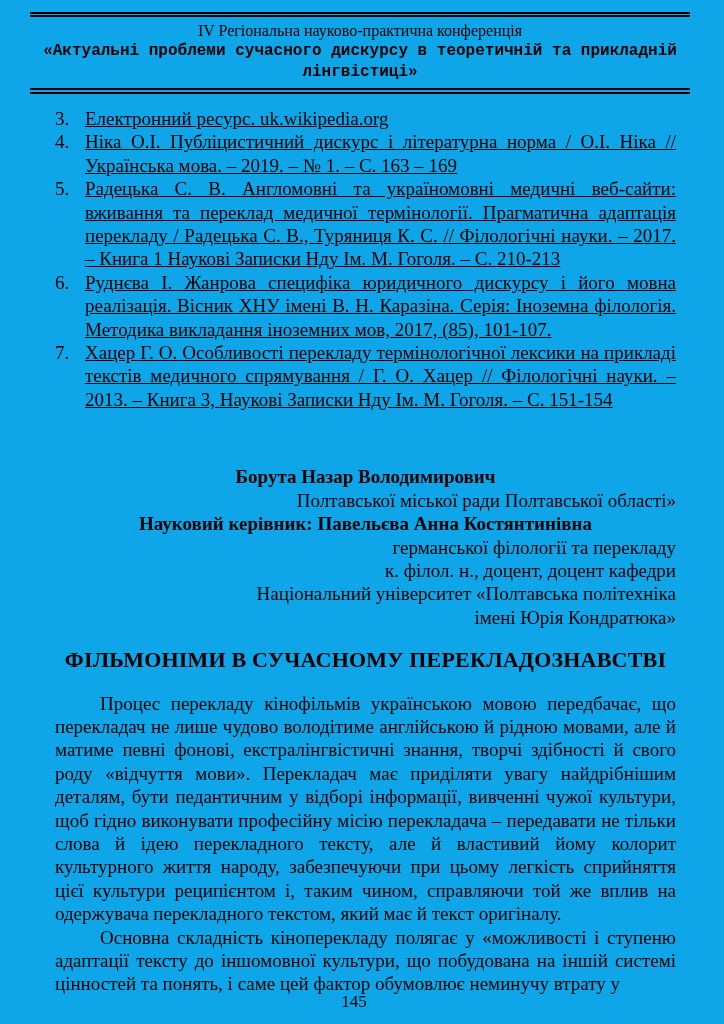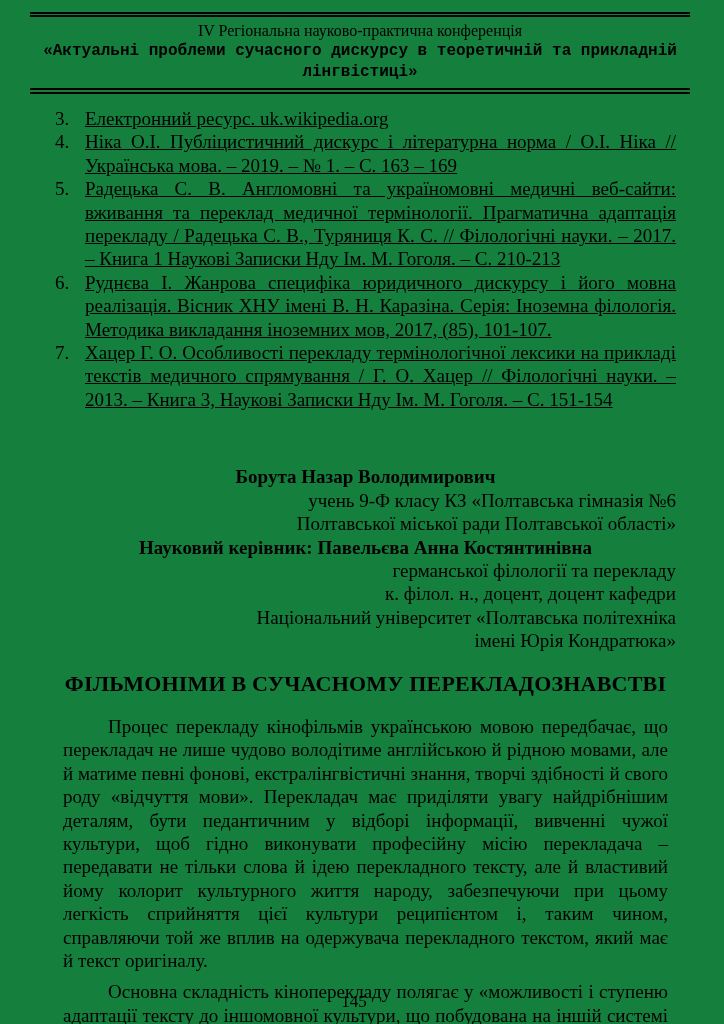--- a/index.html
+++ b/index.html
@@ -1,21 +1,21 @@
 <!DOCTYPE html>
 <html lang="uk"><head>
 <meta charset="utf-8">
 <style>
   html, body { margin: 0; padding: 0; background: #e8e8e8; }
   .page {
     position: relative;
     width: 724px;
     height: 1024px;
     margin: 0 auto;
-    background: #15803d;
+    background: #0ea5e9;
     color: #000000;
     font-family: "Liberation Serif", "DejaVu Serif", serif;
     overflow: hidden;
     box-sizing: border-box;
   }
   
   .header {
     margin: 12px 34px 0 30px;
     border-top: 5px double #000;
     border-bottom: 6px double #000;
@@ -56,21 +56,21 @@
   }
   .author-line.bold { font-weight: bold; text-align: center; }
   .article-title {
     margin-top: 19px;
     text-align: center;
     font-weight: bold;
     font-size: 22px;
     letter-spacing: 0.2px;
   }
   .body-par {
-    margin: 8px;
+    margin: 0;
     text-align: justify;
     text-indent: 45px;
     hyphens: none;
   }
   .body-par.first { margin-top: 20px; }
   .page-number {
     position: absolute;
     left: 0;
     right: 16px;
     bottom: 12px;
@@ -108,21 +108,20 @@
         <div class="ref-text">Руднєва І. Жанрова специфіка юридичного дискурсу і його мовна реалізація. Вісник ХНУ імені В. Н. Каразіна. Серія: Іноземна філологія. Методика викладання іноземних мов, 2017, (85), 101-107.</div>
       </div>
       <div class="ref-item">
         <span class="ref-num">7.</span>
         <div class="ref-text">Хацер Г. О. Особливості перекладу термінологічної лексики на прикладі текстів медичного спрямування / Г. О. Хацер // Філологічні науки. – 2013. – Книга 3, Наукові Записки Нду Ім. М. Гоголя. – С. 151-154</div>
       </div>
     </div>
 
     <div class="author-block">
       <div class="author-line bold">Борута Назар Володимирович</div>
-      <div class="author-line">учень 9-Ф класу КЗ «Полтавська гімназія №6</div>
       <div class="author-line">Полтавської міської ради Полтавської області»</div>
       <div class="author-line bold">Науковий керівник: Павельєва Анна Костянтинівна</div>
       <div class="author-line">германської філології та перекладу</div>
       <div class="author-line">к. філол. н., доцент, доцент кафедри</div>
       <div class="author-line">Національний університет «Полтавська політехніка</div>
       <div class="author-line">імені Юрія Кондратюка»</div>
     </div>
 
     <div class="article-title">ФІЛЬМОНІМИ В СУЧАСНОМУ ПЕРЕКЛАДОЗНАВСТВІ</div>
 

